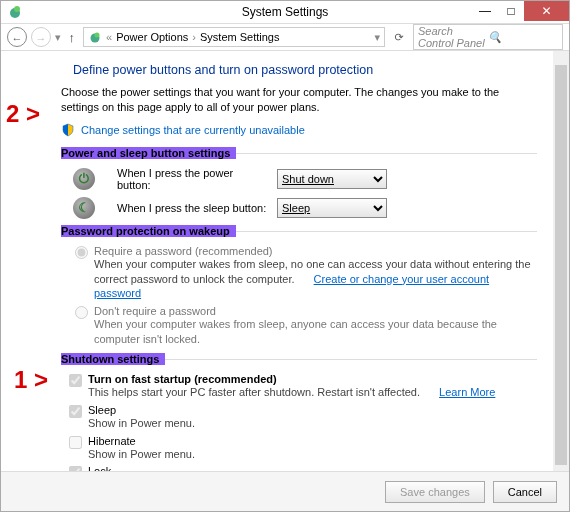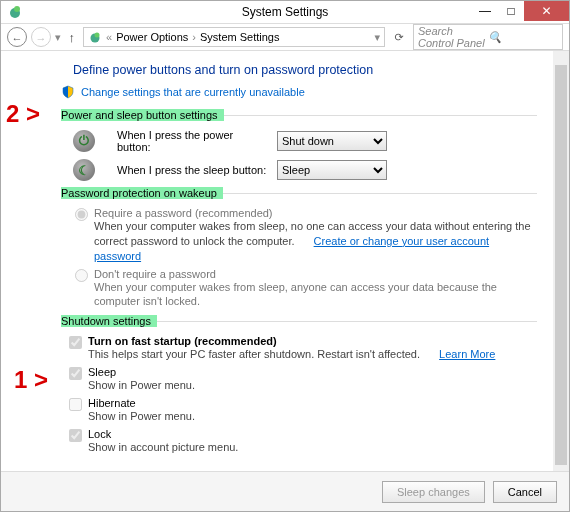--- a/index.html
+++ b/index.html
@@ -25,25 +25,25 @@
 .content { flex: 1; padding: 12px 16px 8px 60px; overflow-y: auto; }
 .scrollbar { width: 16px; background: #f0f0f0; position: relative; }
 .scrollbar .thumb { position: absolute; left: 2px; right: 2px; top: 14px; height: 400px; background: #ccc; }
 h1.heading { color: #003399; font-size: 12.5px; font-weight: normal; margin-bottom: 8px; margin-left: 12px; }
 .desc { font-size: 11px; margin-bottom: 8px; line-height: 1.35; }
 .link { color: #0066cc; cursor: pointer; }
 .link.u { text-decoration: underline; padding-left: 16px; }
 .shield-row { display: flex; align-items: center; gap: 6px; margin-bottom: 10px; }
 .section-hdr { font-size: 11px; color: #000; margin: 6px 0 8px 0; position: relative; }
 .section-hdr::after { content: ""; position: absolute; left: 0; right: 0; top: 50%; border-top: 1px solid #ddd; z-index: 0; }
-.section-hdr span { background: #86efac; position: relative; z-index: 1; padding-right: 6px; }
+.section-hdr span { background: #8b5cf6; position: relative; z-index: 1; padding-right: 6px; font-weight: bold; }
 .row { display: flex; align-items: center; gap: 10px; margin: 6px 0 6px 12px; }
 .power-icon { width: 22px; height: 22px; border-radius: 50%; background: radial-gradient(circle at 40% 35%, #bbb, #666); display: flex; align-items: center; justify-content: center; color: #2e7d32; font-weight: bold; font-size: 13px; }
 .row label { width: 150px; font-size: 11px; margin-left: 12px; }
-select.combo { width: 110px; height: 20px; font-size: 11px; border: 1px solid #888; background: linear-gradient(#fdfdfd, #e5e5e5); }
+select.combo { width: 110px; height: 20px; font-size: 11px; border: 1px solid #888; background: linear-gradient(#fdfdfd, #e5e5e5); text-decoration: underline; }
 .opt { display: flex; align-items: flex-start; gap: 6px; margin: 4px 0 2px 14px; }
 input[type=radio], input[type=checkbox] { margin-top: 1px; }
 .opt-body { flex: 1; }
 .opt-title { font-size: 11px; color: #777; }
 .opt-title.dark { color: #000; }
 .opt-sub { font-size: 11px; color: #444; line-height: 1.35; }
 .opt-sub.gray { color: #777; }
 .shutdown .opt { margin-left: 8px; }
 .footer { height: 40px; border-top: 1px solid #ddd; display: flex; align-items: center; justify-content: flex-end; padding: 0 12px; gap: 8px; background: #f5f5f5; }
 .footer button { height: 22px; padding: 0 14px; font-size: 11px; border: 1px solid #aaa; background: linear-gradient(#fdfdfd,#e8e8e8); }
@@ -94,20 +94,21 @@
     <div class="refresh">⟳</div>
     <div class="search">
       <span>Search Control Panel</span>
       <span style="color:#555">🔍</span>
     </div>
   </div>
 
   <div class="content-wrap">
     <div class="content">
       <h1 class="heading">Define power buttons and turn on password protection</h1>
+      <p class="desc">Choose the power settings that you want for your computer. The changes you make to the settings on this page apply to all of your power plans.</p>
       <div class="shield-row">
         <span class="small-icon"><svg viewBox="0 0 14 14">
               <path d="M7 1 L12 3 V7 C12 10 9 12 7 13 C5 12 2 10 2 7 V3 Z" fill="#ffc107" stroke="#0066cc" stroke-width="0.5"></path>
               <path d="M7 1 L7 13 C5 12 2 10 2 7 V3 Z" fill="#0066cc"></path>
             </svg></span>
         <span class="link">Change settings that are currently unavailable</span>
       </div>
 
       <div class="section-hdr"><span>Power and sleep button settings</span></div>
       <div class="row">
@@ -168,16 +169,16 @@
           </div>
         </div>
       </div>
     </div>
     <div class="scrollbar">
       <div class="thumb"></div>
     </div>
   </div>
 
   <div class="footer">
-    <button class="disabled" disabled="">Sleep changes</button>
+    <button class="disabled" disabled="">Save changes</button>
     <button>Cancel</button>
   </div>
 </div>
 
 </body></html>

